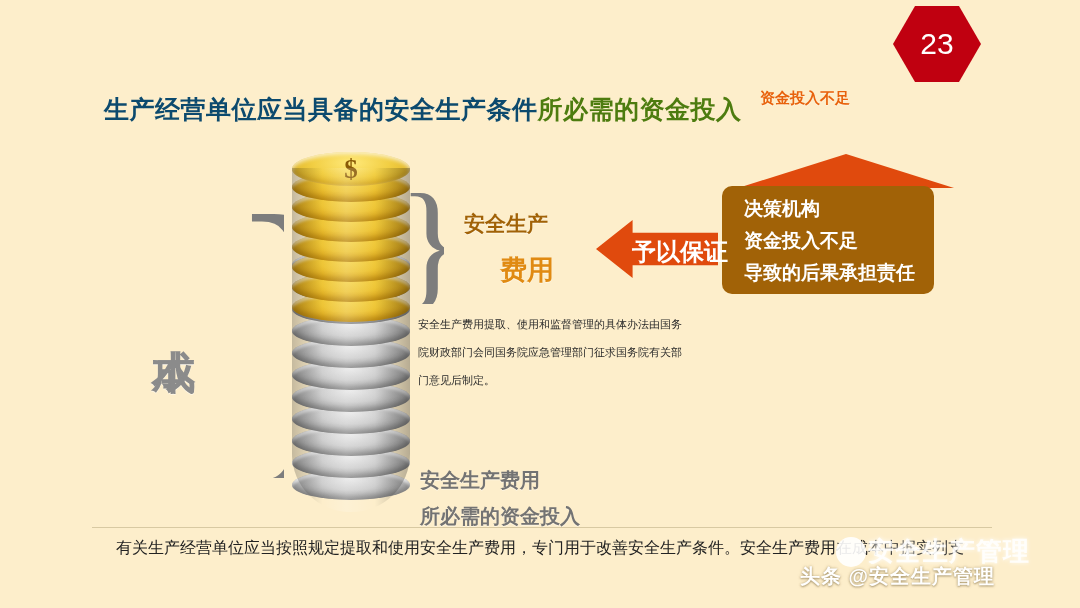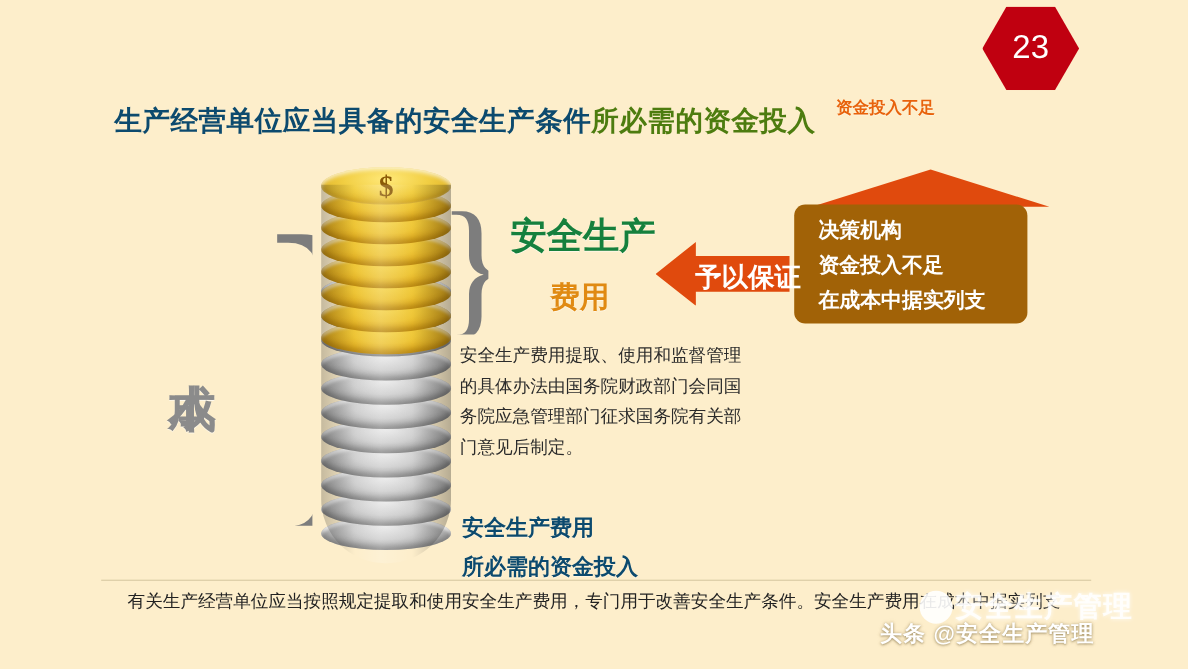--- a/index.html
+++ b/index.html
@@ -120,41 +120,41 @@
 
   
   .cost-label{
     position:absolute;left:146px;top:272px;
     color:#8b8b8b;font-weight:bold;font-size:44px;line-height:56px;
     text-shadow:0 1px 0 rgba(255,255,255,.5);
   }
 
   
   .sg-gray{
-    position:absolute;left:464px;top:192px;
-    color:#15803d;font-weight:bold;font-size:33px;white-space:nowrap;
+    position:absolute;left:464px;top:210px;
+    color:#a16207;font-weight:bold;font-size:21px;white-space:nowrap;
     text-shadow:0 1px 0 rgba(255,255,255,.5);
   }
   .fy-orange{
     position:absolute;left:500px;top:252px;
     color:#e08a12;font-weight:bold;font-size:27px;white-space:nowrap;
     text-shadow:0 1px 0 rgba(255,255,255,.5);
   }
 
   
   .para{
     position:absolute;left:418px;top:310px;width:268px;
-    color:#2b2b2b;font-size:16px;line-height:28px;
+    color:#2b2b2b;font-size:11px;line-height:28px;
     font-family:Liberation Serif, serif;
   }
 
   
   .note-orange{
     position:absolute;left:420px;top:462px;
-    color:#0c4a6e;font-weight:bold;font-size:20px;line-height:36px;
+    color:#737373;font-weight:bold;font-size:20px;line-height:36px;
     white-space:nowrap;text-shadow:0 1px 0 rgba(255,255,255,.4);
   }
 
   
   .bottom-rule{
     position:absolute;left:92px;top:527px;width:900px;height:1px;background:#d8c9a2;
   }
   .caption{
     position:absolute;left:116px;top:536px;
     color:#222;font-size:16px;line-height:24px;white-space:nowrap;
@@ -195,21 +195,21 @@
     <span class="blk">生产经营单位应当具备的安全生产条件</span><span class="blu">所必需的资金投入</span>
   </div>
 
   <div class="hd-orange hd1">资金投入不足</div>
 
   <div class="tri-up"></div>
 
   <div class="blue-box">
     <div>决策机构</div>
     <div>资金投入不足</div>
-    <div>在成本中据实列支</div>
+    <div>导致的后果承担责任</div>
   </div>
 
   <div class="arrow-left">
     <div class="shape"></div>
     <div class="lbl">予以保证</div>
   </div>
 
   <div class="coins">
     <div class="coin silver" style="top:318px;"></div>
     <div class="coin silver" style="top:296px;"></div>

